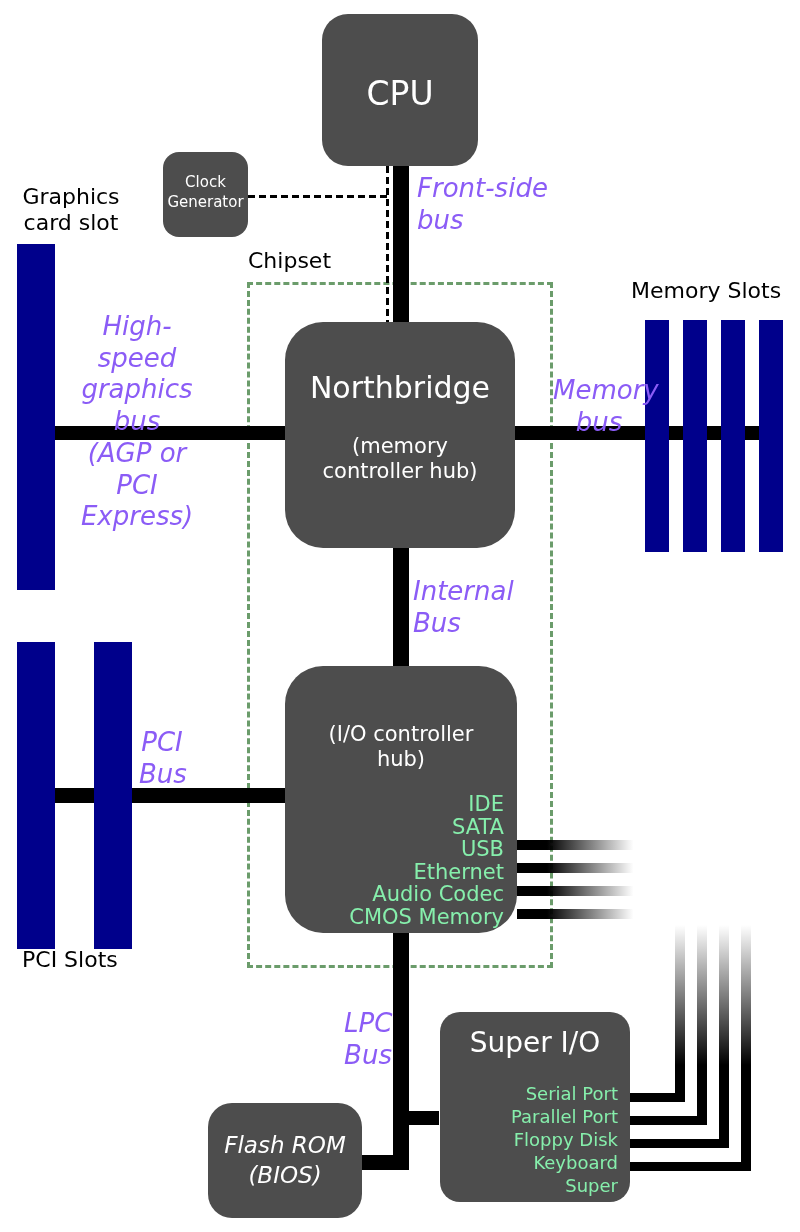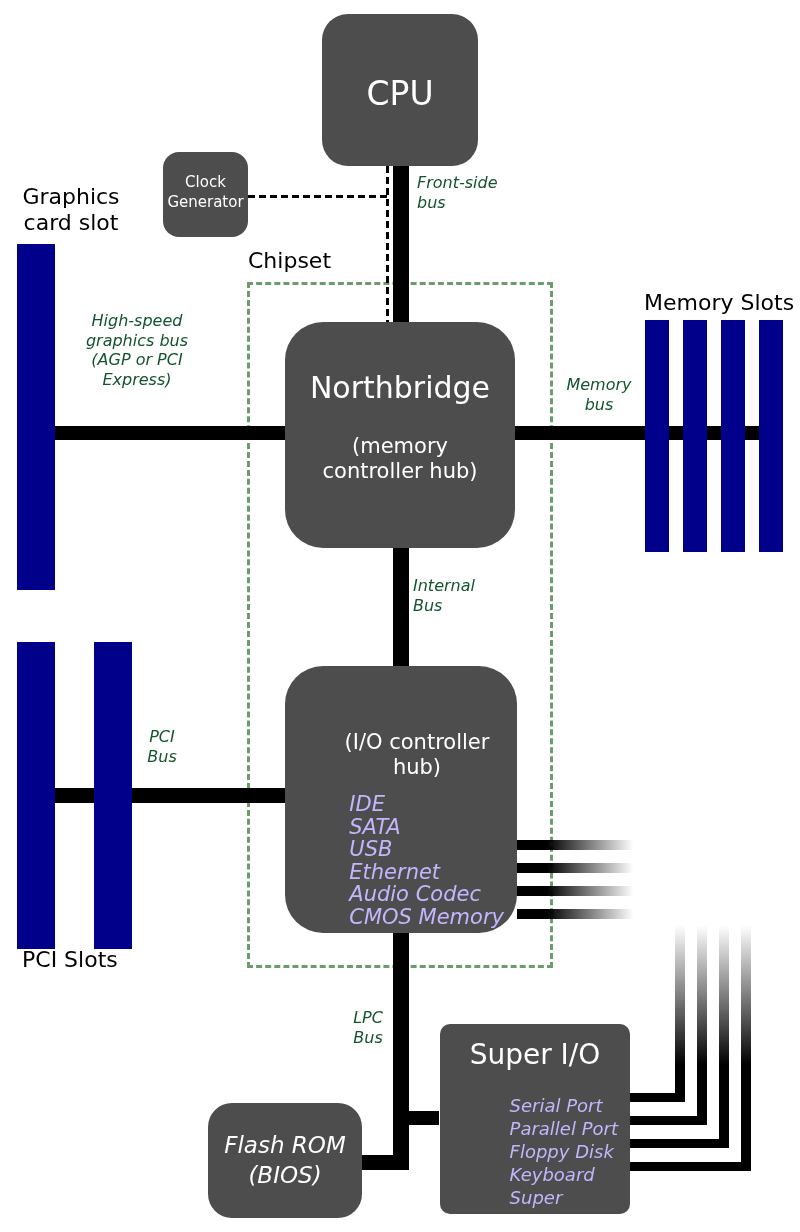--- a/index.html
+++ b/index.html
@@ -8,25 +8,25 @@
   .abs{position:absolute;box-sizing:border-box;}
   .node{background:#4d4d4d;color:#ffffff;}
   .slot{background:#00008b;}
   .bus{background:#000000;}
   .dash-h{background:repeating-linear-gradient(to right,#000 0 7px,transparent 7px 11px);}
   .dash-v{background:repeating-linear-gradient(to bottom,#000 0 7px,transparent 7px 11px);}
   .chipset-rect{border:3px dashed #6b9c6b;}
   .fade-right{background:linear-gradient(to right,#000 0%,#000 25%,rgba(0,0,0,0) 97%);}
   .cable-v{background:linear-gradient(to bottom,rgba(0,0,0,0) 0px,#000 140px);}
   .lbl{color:#000;font-size:22px;line-height:1.2;white-space:pre-line;}
-  .ilbl{color:#14532d;font-size:16px;line-height:1.22;font-style:italic;white-space:pre-line;}
+  .ilbl{color:#8b5cf6;font-size:26px;line-height:1.22;font-style:italic;white-space:pre-line;}
   .ctr{text-align:center;}
   .node-title{position:absolute;width:100%;text-align:center;font-size:30px;}
   .node-sub{position:absolute;width:100%;text-align:center;font-size:21px;line-height:1.18;white-space:pre-line;}
-  .port-list{position:absolute;font-style:italic;font-size:21px;line-height:22.5px;color:#c4b5fd;}
+  .port-list{position:absolute;text-align:right;font-size:21px;line-height:22.5px;color:#86efac;}
   .cpu-label{position:absolute;width:100%;text-align:center;top:60px;font-size:33px;}
   .clock-label{position:absolute;width:100%;text-align:center;top:20px;font-size:15px;line-height:1.35;white-space:pre-line;}
   .flash-label{position:absolute;width:100%;text-align:center;top:28px;font-size:23px;line-height:1.3;white-space:pre-line;font-style:italic;}
   .superio-title{position:absolute;width:100%;text-align:center;top:14px;font-size:28px;}
 </style>
 </head>
 <body>
 
 <div class="canvas">
 
@@ -75,52 +75,52 @@
 Generator</div>
   </div>
 
   <div class="abs node" style="left:285px;top:322px;width:230px;height:226px;border-radius:38px;">
     <div class="node-title" style="top:48px;">Northbridge</div>
     <div class="node-sub" style="top:112px;">(memory
 controller hub)</div>
   </div>
 
   <div class="abs node" style="left:285px;top:666px;width:232px;height:267px;border-radius:38px;">
-    <div class="node-sub" style="top:64px;margin-left:16px;">(I/O controller
+    <div class="node-sub" style="top:56px;">(I/O controller
 hub)</div>
     <div class="port-list" style="right:13px;top:127px;">
         <div>IDE</div>
         <div>SATA</div>
         <div>USB</div>
         <div>Ethernet</div>
         <div>Audio Codec</div>
         <div>CMOS Memory</div>
       </div>
   </div>
 
-  <div class="abs node" style="left:440px;top:1012px;width:190px;height:190px;border-radius:10px;margin-top:12px;">
+  <div class="abs node" style="left:440px;top:1012px;width:190px;height:190px;border-radius:20px;">
     <div class="superio-title">Super I/O</div>
     <div class="port-list" style="right:12px;top:70px;line-height:23px;font-size:18px;">
         <div>Serial Port</div>
         <div>Parallel Port</div>
         <div>Floppy Disk</div>
         <div>Keyboard</div>
         <div>Super</div>
       </div>
   </div>
 
   <div class="abs node" style="left:208px;top:1103px;width:154px;height:115px;border-radius:24px;">
     <div class="flash-label">Flash ROM
 (BIOS)</div>
   </div>
 
   <div class="abs lbl ctr" style="left:18px;top:184px;width:106px;">Graphics
 card slot</div>
   <div class="abs lbl" style="left:248px;top:248px;">Chipset</div>
-  <div class="abs lbl" style="left:631px;top:290px;margin-left:13px;">Memory Slots</div>
+  <div class="abs lbl" style="left:631px;top:278px;">Memory Slots</div>
   <div class="abs lbl" style="left:22px;top:947px;">PCI Slots</div>
 
   <div class="abs ilbl" style="left:417px;top:173px;">Front-side
 bus</div>
   <div class="abs ilbl ctr" style="left:64px;top:311px;width:146px;">High-speed
 graphics bus
 (AGP or PCI
 Express)</div>
   <div class="abs ilbl ctr" style="left:553px;top:375px;width:92px;">Memory
 bus</div>

